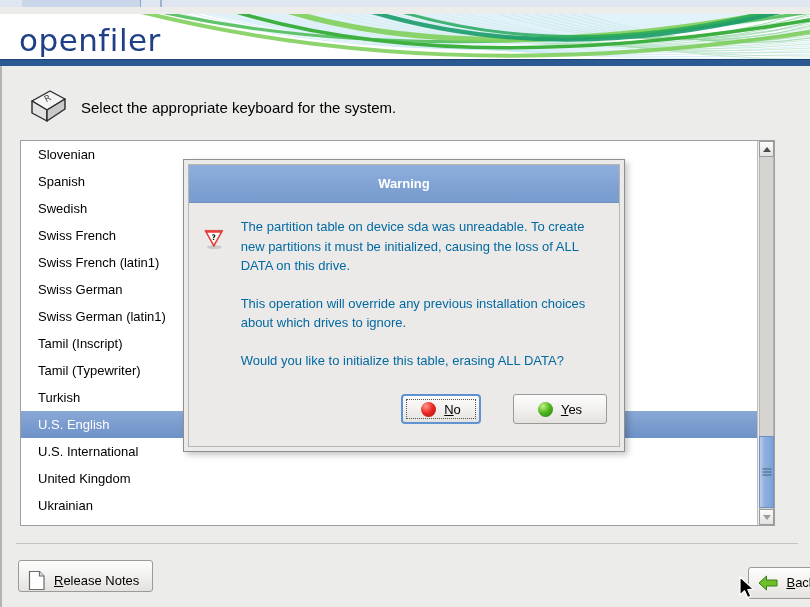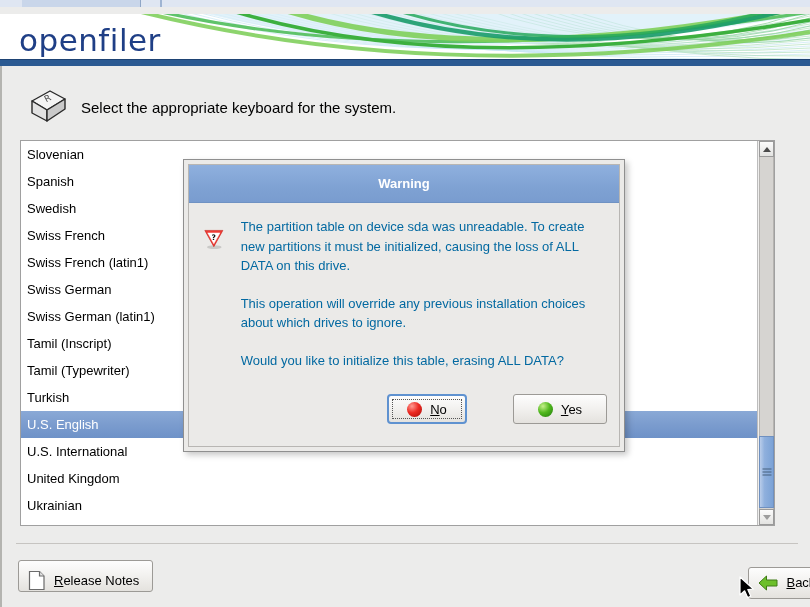--- a/index.html
+++ b/index.html
@@ -104,21 +104,21 @@
     overflow: hidden;
   }
   .list-inner {
     position: absolute;
     left: 0; top: 0;
     width: 737px; height: 100%;
   }
   .list-item {
     height: 27px;
     line-height: 27px;
-    padding-left: 6px;
+    padding-left: 17px;
     font-size: 13px;
     color: #000;
     white-space: nowrap;
     box-sizing: border-box;
   }
   .list-item.selected {
     background: linear-gradient(to bottom, #8aa9d6 0%, #7b9cce 50%, #6e92c8 100%);
     color: #ffffff;
   }
 
@@ -195,21 +195,21 @@
     box-sizing: border-box;
   }
   .dlg-row { display: flex; align-items: flex-start; gap: 16px; }
   .dlg-text { font-size: 13px; line-height: 19.5px; color: #0369a1; padding-top: 2px; }
   .dlg-text p { margin: 0 0 18px 0; }
   .dlg-text p:last-child { margin-bottom: 0; }
 
   .dialog-buttons {
     position: absolute;
     right: 12px; bottom: 22px;
-    display: flex; gap: 14px;
+    display: flex; 
   }
 
   
   .btn {
     background: linear-gradient(to bottom, #fdfdfd 0%, #f3f2f0 45%, #e4e2de 100%);
     border: 1px solid #9c9a96;
     border-radius: 3px;
     padding: 0 12px;
     height: 30px;
     display: inline-flex;

